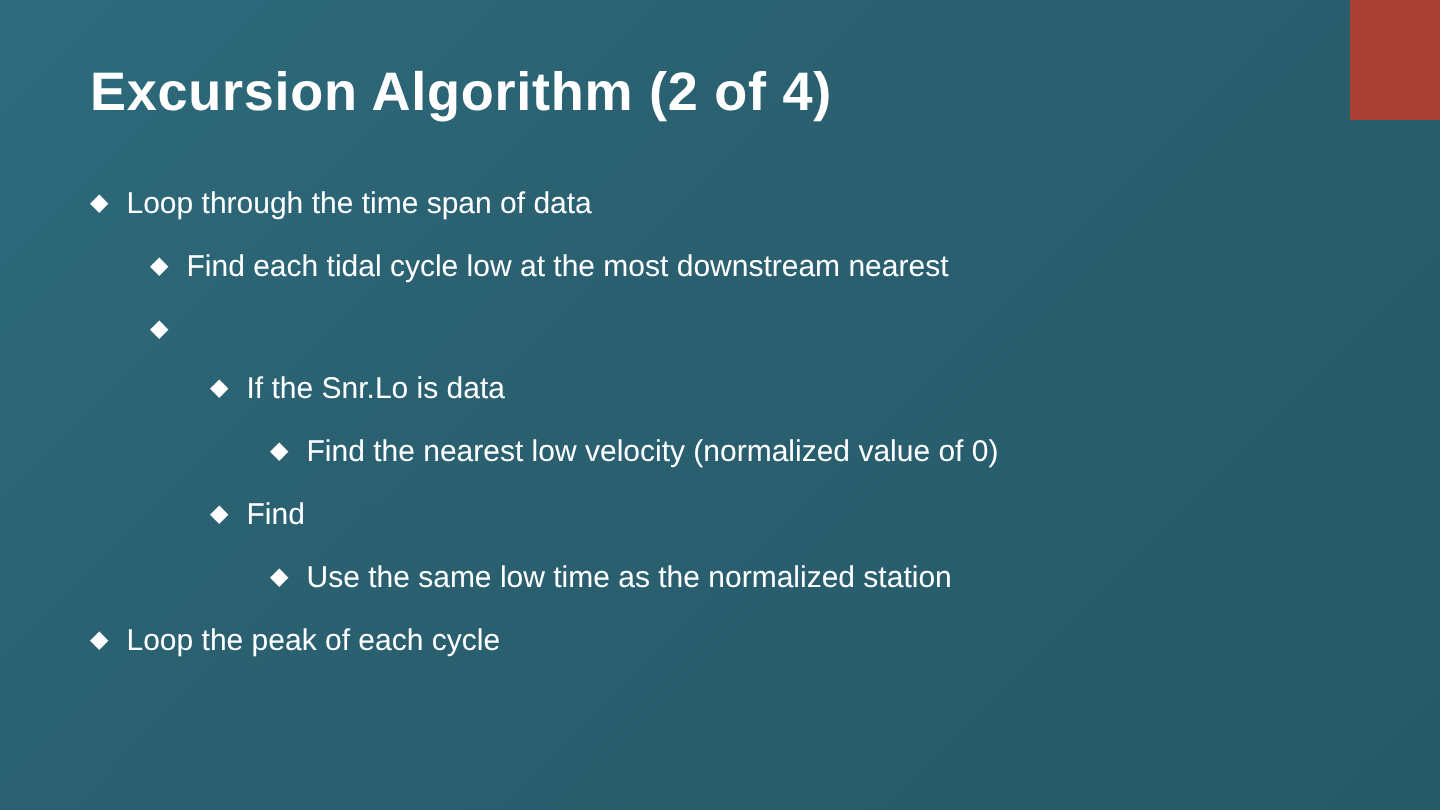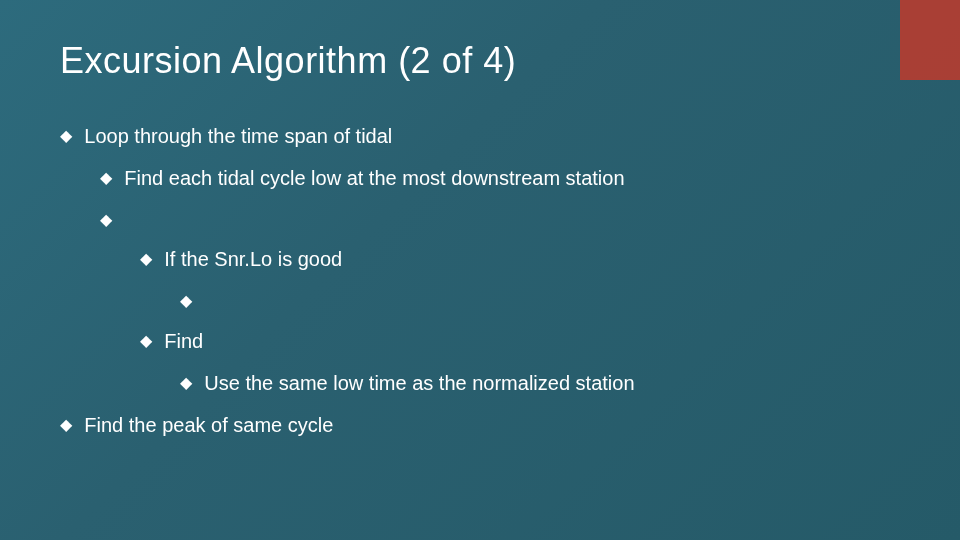--- a/index.html
+++ b/index.html
@@ -21,21 +21,21 @@
     .slide-container {
       width: 960px;
       height: 540px;
       background: linear-gradient(135deg, #2d6b7d 0%, #2a6070 40%, #255a68 100%);
       padding: 40px 60px;
       position: relative;
     }
 
     .title {
       font-size: 36px;
-      font-weight: 400;
+      font-weight: 700;
       color: #ffffff;
       margin-bottom: 40px;
       letter-spacing: 0.5px;
     }
 
     .red-block {
       position: absolute;
       top: 0;
       right: 0;
       width: 60px;
@@ -85,42 +85,43 @@
 <body>
 
 <div class="slide-container">
   <div class="red-block"></div>
 
   <h1 class="title">Excursion Algorithm (2 of 4)</h1>
 
   <ul class="bullet-list">
   <li class="bullet-item level-1">
         <span class="bullet-icon">◆</span>
-        <span>Loop through the time span of tidal</span>
+        <span>Loop through the time span of data</span>
       </li>
       <li class="bullet-item level-2">
         <span class="bullet-icon">◆</span>
-        <span>Find each tidal cycle low at the most downstream station</span>
+        <span>Find each tidal cycle low at the most downstream nearest</span>
       </li>
       <li class="bullet-item level-2">
         <span class="bullet-icon">◆</span>
       </li>
       <li class="bullet-item level-3">
         <span class="bullet-icon">◆</span>
-        <span>If the Snr.Lo is good</span>
+        <span>If the Snr.Lo is data</span>
       </li>
       <li class="bullet-item level-4">
         <span class="bullet-icon">◆</span>
+        <span>Find the nearest low velocity (normalized value of 0)</span>
       </li>
       <li class="bullet-item level-3">
         <span class="bullet-icon">◆</span>
         <span>Find</span>
       </li>
       <li class="bullet-item level-4">
         <span class="bullet-icon">◆</span>
         <span>Use the same low time as the normalized station</span>
       </li>
       <li class="bullet-item level-1">
         <span class="bullet-icon">◆</span>
-        <span>Find the peak of same cycle</span>
+        <span>Loop the peak of each cycle</span>
       </li>
     </ul>
 </div>
 
 </body></html>

